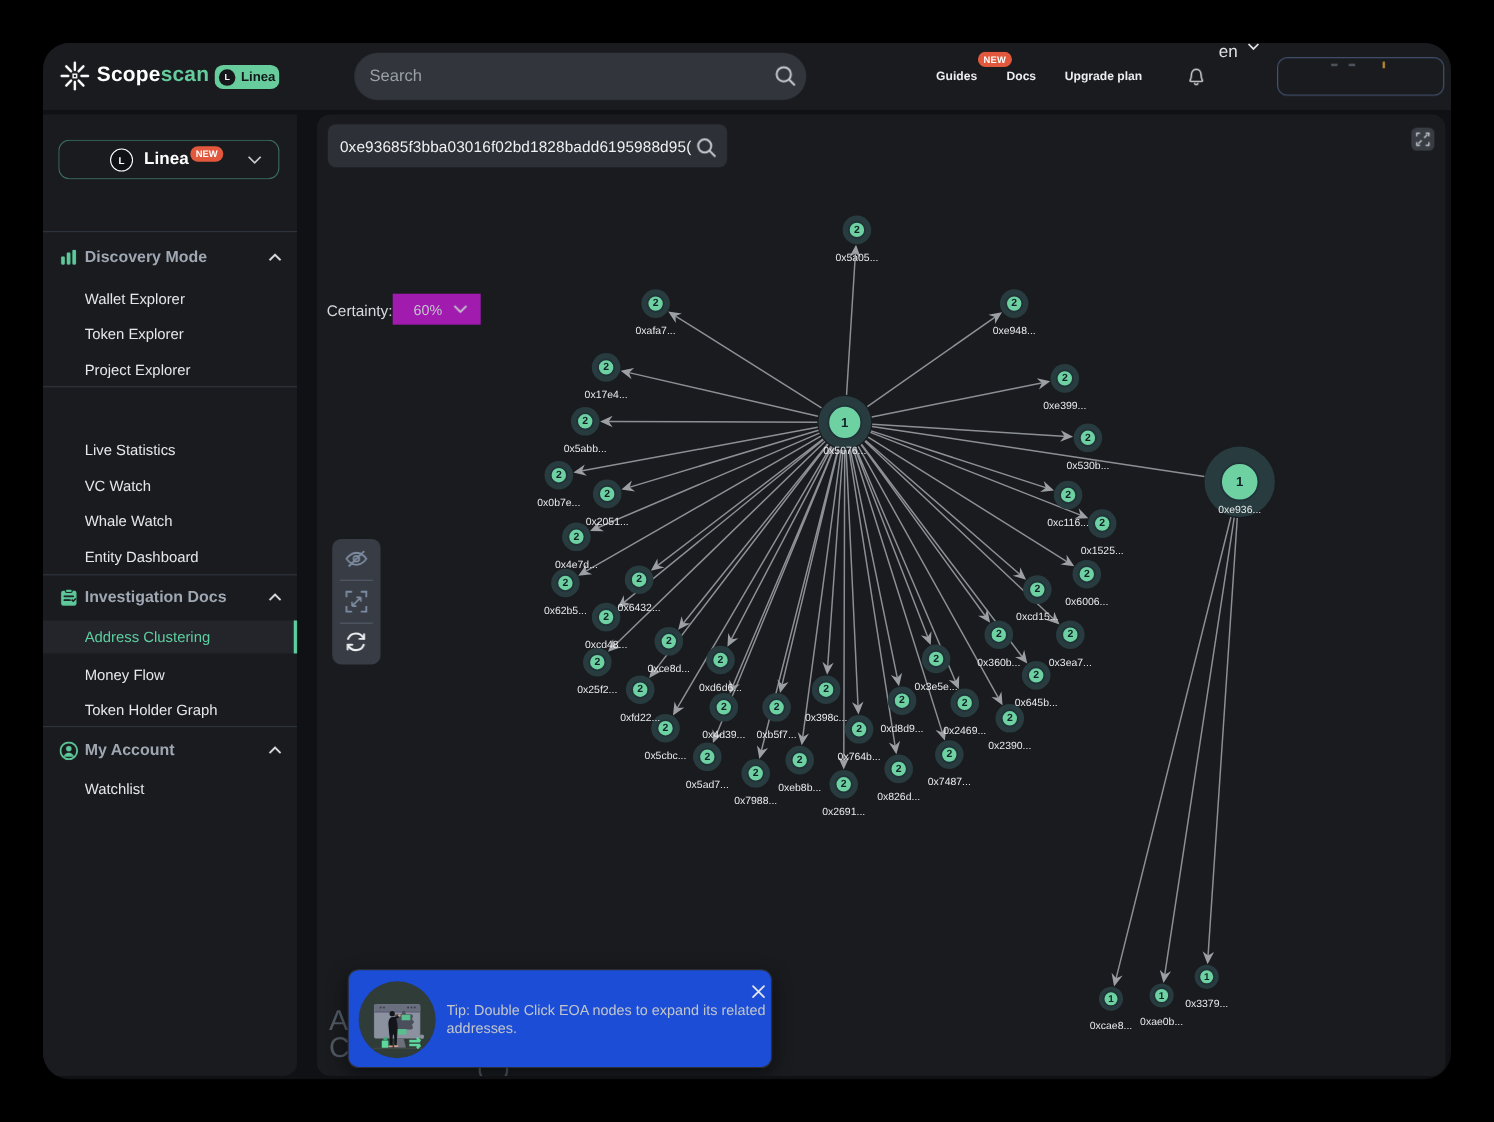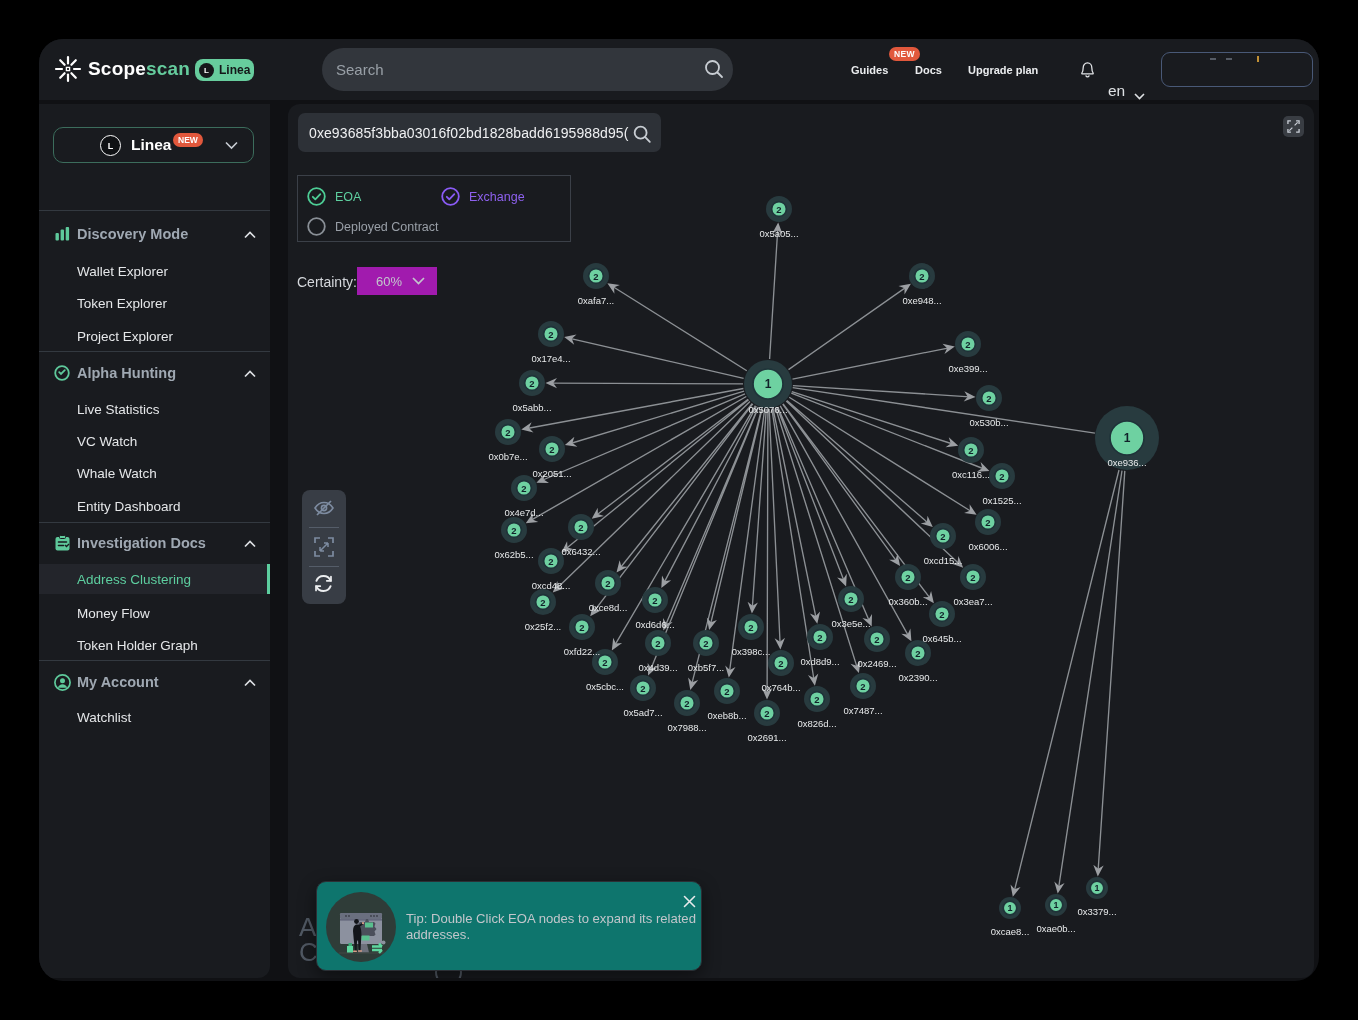--- a/index.html
+++ b/index.html
@@ -16,21 +16,21 @@
 .brand .gr{color:#66cd9e}
 .lbadge{position:absolute;left:156px;top:20px;width:59px;height:22px;background:#68ce9e;border-radius:8px;display:flex;align-items:center}
 .lbadge .lc{width:15px;height:15px;border-radius:50%;background:#17181b;margin-left:4px;display:flex;align-items:center;justify-content:center;color:#fff;font-size:8px;font-weight:bold}
 .lbadge .lt{color:#15181a;font-size:12px;font-weight:bold;margin-left:5px}
 .searchpill{position:absolute;left:283px;top:9px;width:411px;height:43px;background:#33373d;border-radius:22px;display:flex;align-items:center;color:#9aa1a8;font-size:15px;padding-left:14px}
 .sicon{position:absolute;left:663px;top:18px}
 .nav{position:absolute;top:0;height:61px;display:flex;align-items:center;color:#eceef0;font-size:11px;font-weight:bold}
 .nguides{left:812px}.ndocs{left:876px}.nupg{left:929px}
 .newbadge{position:absolute;left:850px;top:8px;background:#e2593d;color:#fff;font-size:8.5px;font-weight:bold;padding:2px 5px;border-radius:7px;letter-spacing:.3px}
 .bell{position:absolute;left:1041px;top:22px}
-.lang{position:absolute;left:1069px;top:0;height:61px;display:flex;align-items:flex-end;color:#dfe2e5;font-size:15.5px}
+.lang{position:absolute;left:1069px;top:0;height:61px;display:flex;align-items:flex-start;color:#dfe2e5;font-size:15.5px}
 .wbox{position:absolute;left:1122px;top:13px;width:152px;height:35px;border:1px solid #4a5a78;border-radius:9px}
 .wdots{position:absolute;left:48px;top:3px;display:flex;align-items:flex-start}
 .wdots span{display:block;width:6px;height:2px;background:#565c66;margin-top:2px;margin-right:10px}
 .wdots .org{background:#c29136;width:2px;height:6px;margin-top:0;margin-left:15px}
 
 .linea-sel{position:absolute;left:14px;top:23px;width:201px;height:36px;border:1px solid #3d6e5d;border-radius:10px}
         .linea-sel .logo-c{position:absolute;left:46px;top:7px;width:21px;height:21px;border:1.8px solid #fff;border-radius:50%;background:#101215;color:#fff;font-size:9px;font-weight:bold;display:flex;align-items:center;justify-content:center}
 .linea-sel .nm{position:absolute;left:77px;top:8px;color:#fff;font-size:15.5px;font-weight:bold}
 .linea-sel .nw{position:absolute;left:119px;top:5px;background:#e2593d;color:#fff;font-size:8.5px;font-weight:bold;padding:2px 5px;border-radius:7px}
 .srow{position:absolute;left:0;width:231px;height:30px;display:flex;align-items:center}
@@ -45,21 +45,21 @@
 .addrsearch{position:absolute;left:343px;top:19px}
 .legend{position:absolute;left:9px;top:71px;width:274px;height:67px;border:1px solid #3c4149}
 .leg-item{position:absolute;display:flex;align-items:center;font-size:12.5px}
 .certainty{position:absolute;left:9px;top:170px;color:#d6d9dd;font-size:14px}
 .dropdown{position:absolute;left:69px;top:163px;width:80px;height:28px;background:#a21caf;color:#c3c7cd;font-size:13px;display:flex;align-items:center;justify-content:space-between;padding:0 12px 0 19px}
 .toolpanel{position:absolute;left:14px;top:386px;width:44px;height:114px;background:#393e46;border-radius:8px}
 .tooldiv{position:absolute;left:7px;width:30px;height:1px;background:#565e6a}
 .fsbtn{position:absolute;left:995px;top:12px;width:21px;height:21px;background:#3a3e44;border-radius:5px;display:flex;align-items:center;justify-content:center}
 .wm{position:absolute;left:11px;top:811px;color:#525a65;font-size:26px;line-height:25px;letter-spacing:.5px}
 .wmring{position:absolute;left:147px;top:855px;width:27px;height:27px;border:2.5px solid #525a65;border-radius:50%}
-.popup{position:absolute;left:28px;top:777px;width:386px;height:90px;background:#0f766e;border:1px solid #2d3036;border-radius:10px;box-shadow:0 6px 18px rgba(0,0,0,.45)}
+.popup{position:absolute;left:28px;top:777px;width:386px;height:90px;background:#1d4ed8;border:1px solid #2d3036;border-radius:10px;box-shadow:0 6px 18px rgba(0,0,0,.45)}
 .pop-ill{position:absolute;left:9px;top:10px;width:70px;height:70px;border-radius:50%;background:#303d39;overflow:hidden}
 .pop-text{position:absolute;left:89px;top:29px;width:290px;color:#c3c7cc;font-size:13.1px;line-height:15.5px}
 .pop-x{position:absolute;right:5px;top:13px}
 .graph{position:absolute;left:0;top:0;transform:translateZ(0)}
 </style>
 </head>
 <body>
 <div class="app">
 
   <div class="header">
@@ -128,32 +128,20 @@
         </div>
         <div class="tx">Discovery Mode</div>
         <div class="ch"><svg width="12" height="8" viewBox="0 0 12 8">
             <path d="M1 6.5L6 1.5L11 6.5" stroke="#dfe2e5" stroke-width="1.7" fill="none"></path>
           </svg></div>
       </div>
       <div class="sub" style="top:152px">Wallet Explorer</div>
       <div class="sub" style="top:184px">Token Explorer</div>
       <div class="sub" style="top:217px">Project Explorer</div>
       <div class="sdiv" style="top:247px"></div>
-      <div class="srow" style="top:254px">
-        <div class="ic">
-          <svg width="16" height="16" viewBox="0 0 16 16">
-            <circle cx="8" cy="8" r="6.8" stroke="#5fca9c" stroke-width="1.8" fill="none"></circle>
-            <path d="M10.8 5.2L7 9l-1.8-1.8" stroke="#5fca9c" stroke-width="1.8" fill="none" stroke-linecap="round"></path>
-          </svg>
-        </div>
-        <div class="tx">Alpha Hunting</div>
-        <div class="ch"><svg width="12" height="8" viewBox="0 0 12 8">
-            <path d="M1 6.5L6 1.5L11 6.5" stroke="#dfe2e5" stroke-width="1.7" fill="none"></path>
-          </svg></div>
-      </div>
       <div class="sub" style="top:290px">Live Statistics</div>
       <div class="sub" style="top:322px">VC Watch</div>
       <div class="sub" style="top:354px">Whale Watch</div>
       <div class="sub" style="top:387px">Entity Dashboard</div>
       <div class="sdiv" style="top:418px"></div>
       <div class="srow" style="top:424px">
         <div class="ic">
           <svg width="15" height="16" viewBox="0 0 15 16">
             <rect x="0.5" y="2" width="14" height="13.5" rx="2" fill="#5fca9c"></rect>
             <rect x="4.5" y="0.5" width="6" height="3" rx="1" fill="#5fca9c" stroke="#1a1c20" stroke-width="1"></rect>
@@ -374,42 +362,20 @@
           <text x="1127" y="466" font-size="9.5" fill="#e9ebec" text-anchor="middle" font-family="Liberation Sans, sans-serif">0xe936...</text>
         </g>
       </svg>
     <div class="addr">
         <span style="transform:translateZ(0)">0xe93685f3bba03016f02bd1828badd6195988d95(</span>
       </div>
     <svg class="addrsearch" width="22" height="22" viewBox="0 0 24 24">
         <circle cx="10.5" cy="10.5" r="6.5" stroke="#c9ced4" stroke-width="2" fill="none"></circle>
         <line x1="15.5" y1="15.5" x2="20.5" y2="20.5" stroke="#c9ced4" stroke-width="2" stroke-linecap="round"></line>
       </svg>
-    <div class="legend">
-        <div class="leg-item" style="left:9px;top:11px;color:#5fd0a0">
-          <svg width="19" height="19" viewBox="0 0 19 19">
-            <circle cx="9.5" cy="9.5" r="8.3" stroke="#4ece96" stroke-width="1.8" fill="none"></circle>
-            <path d="M5.8 9.8l2.5 2.5 5-5.2" stroke="#4ece96" stroke-width="1.8" fill="none" stroke-linecap="round" stroke-linejoin="round"></path>
-          </svg>
-          <span style="margin-left:9px">EOA</span>
-        </div>
-        <div class="leg-item" style="left:143px;top:11px;color:#8f62f0">
-          <svg width="19" height="19" viewBox="0 0 19 19">
-            <circle cx="9.5" cy="9.5" r="8.3" stroke="#8b5cf6" stroke-width="1.8" fill="none"></circle>
-            <path d="M5.8 9.8l2.5 2.5 5-5.2" stroke="#8b5cf6" stroke-width="1.8" fill="none" stroke-linecap="round" stroke-linejoin="round"></path>
-          </svg>
-          <span style="margin-left:9px">Exchange</span>
-        </div>
-        <div class="leg-item" style="left:9px;top:41px;color:#9aa0a8">
-          <svg width="19" height="19" viewBox="0 0 19 19">
-            <circle cx="9.5" cy="9.5" r="8.3" stroke="#8a9097" stroke-width="1.8" fill="none"></circle>
-          </svg>
-          <span style="margin-left:9px">Deployed Contract</span>
-        </div>
-      </div>
     <div class="certainty">Certainty:</div>
     <div class="dropdown">
         <span style="transform:translateZ(0)">60%</span>
         <svg width="13" height="8" viewBox="0 0 13 8">
           <path d="M1 1l5.5 5.5L12 1" stroke="#c3c7cd" stroke-width="1.7" fill="none"></path>
         </svg>
       </div>
     <div class="toolpanel">
         <div style="position:absolute;left:10px;top:6px"><svg width="24" height="24" viewBox="0 0 24 24" fill="none" stroke="#7e8ca1" stroke-width="1.6">
             <path d="M3 12s3.5-5.5 9-5.5S21 12 21 12s-3.5 5.5-9 5.5S3 12 3 12z"></path>

